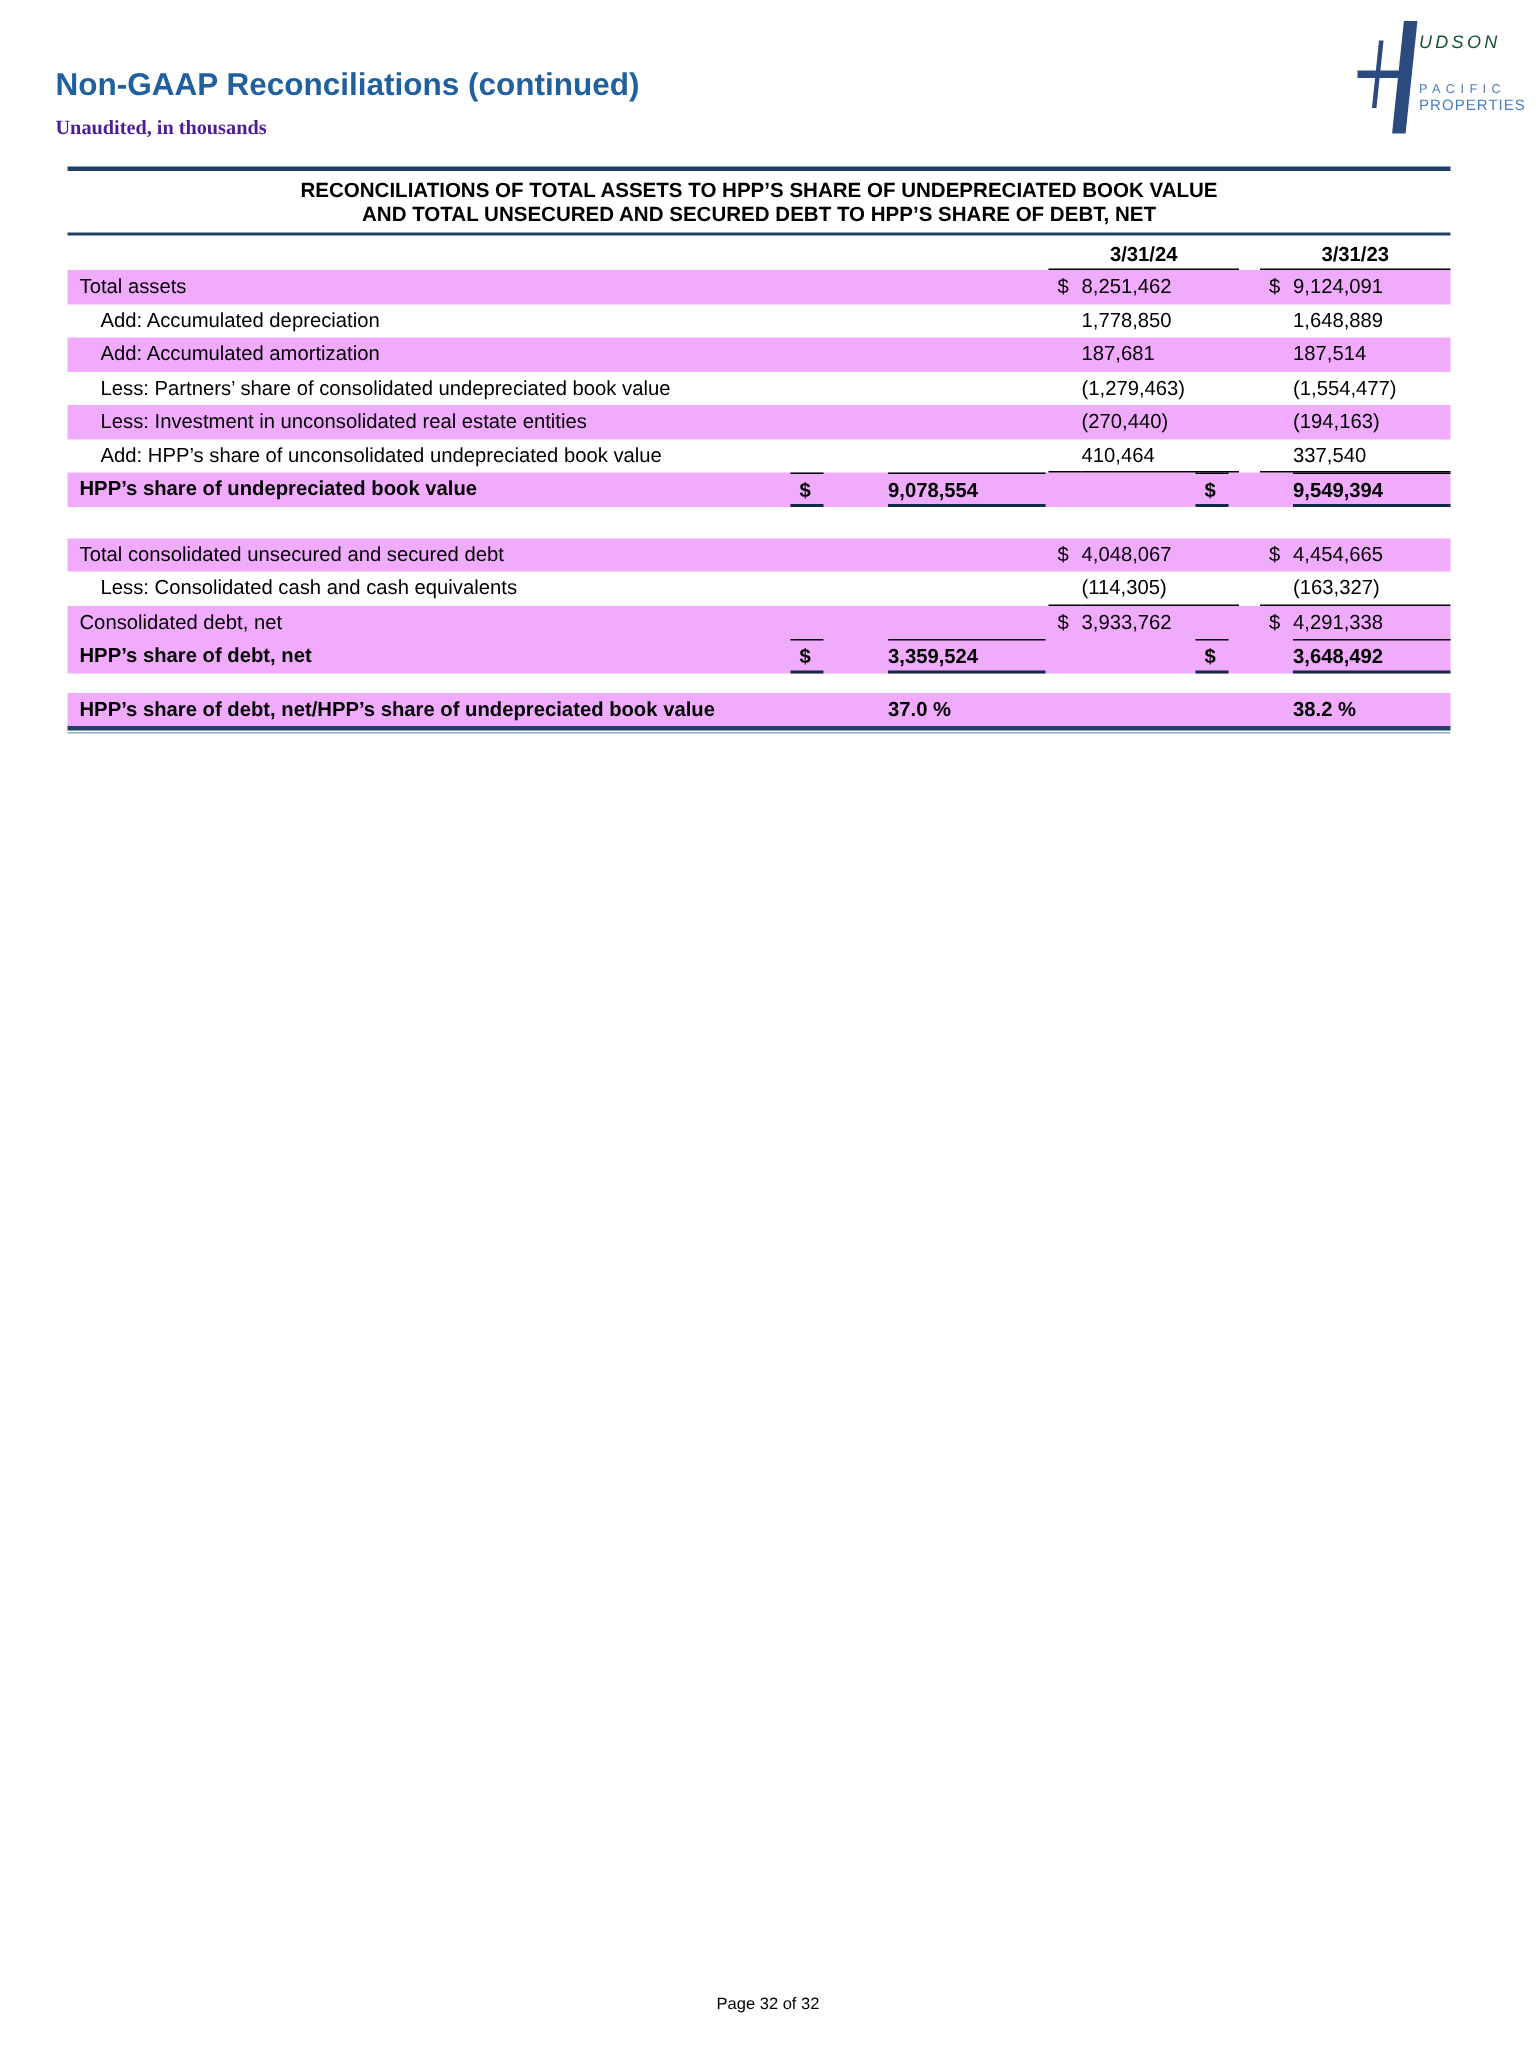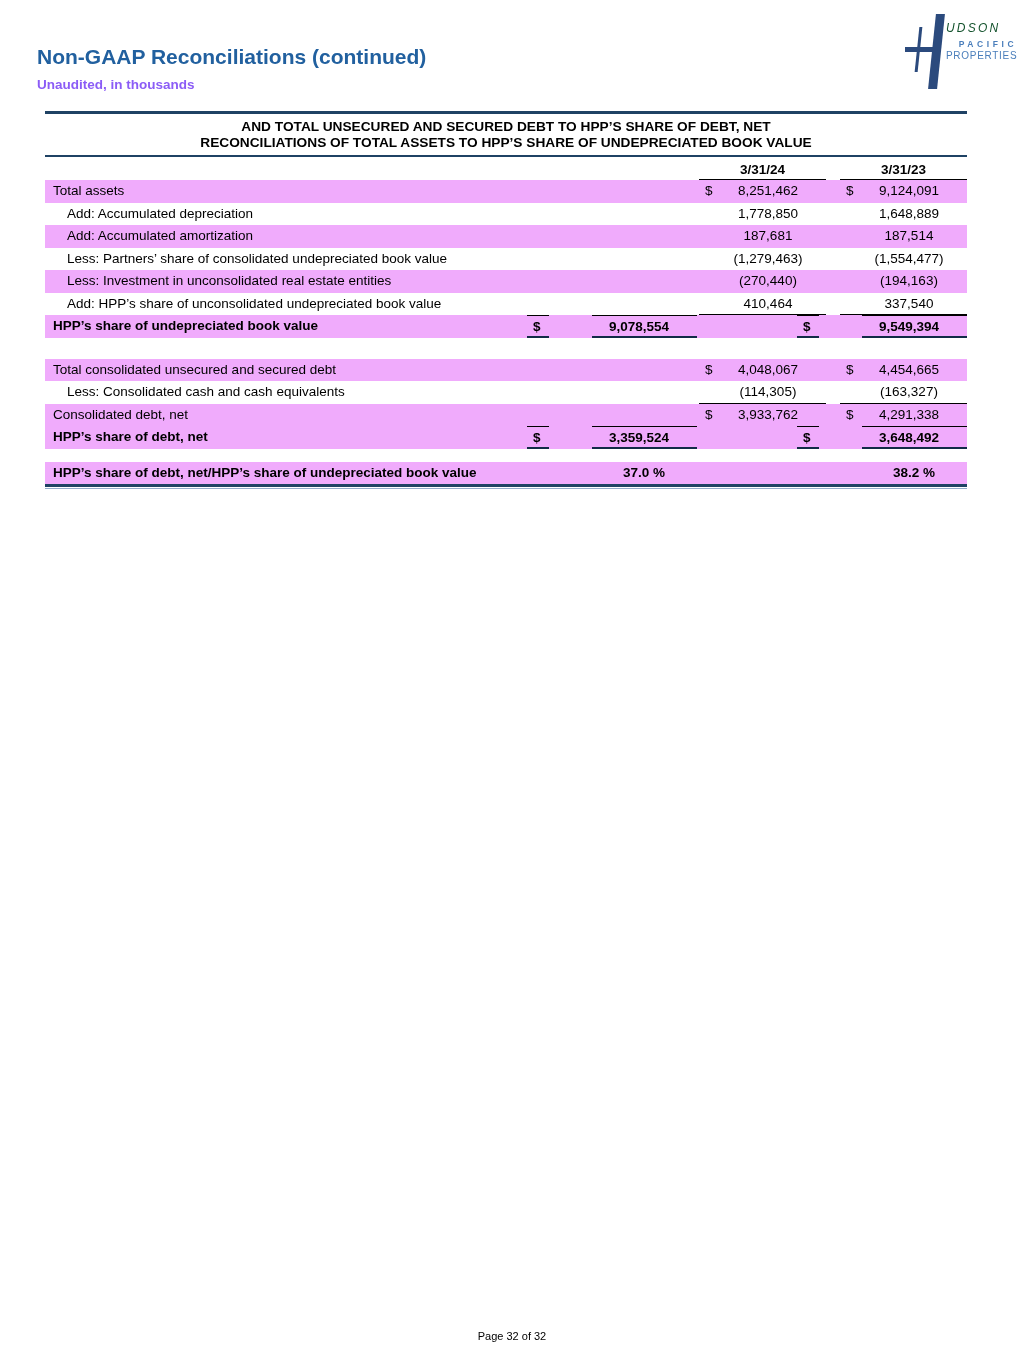--- a/index.html
+++ b/index.html
@@ -6,50 +6,50 @@
   body {
     width:1024px; height:1365px; position:relative;
     font-family:"Liberation Sans", sans-serif; color:#000;
     -webkit-font-smoothing:antialiased;
   }
   .page { position:relative; width:1024px; height:1365px; overflow:hidden; }
 
   
   .doc-header { position:absolute; left:37px; top:45px; }
   .doc-title { font-size:21px; font-weight:700; color:#21609F; margin:0; }
-  .doc-subtitle { font-size:13.5px; font-weight:700; color:#8b5cf6; margin-top:8px; }
+  .doc-subtitle { font-size:13.5px; font-weight:700; color:#4c1d95; margin-top:8px;font-family:Liberation Serif, serif; }
 
   
   .logo { position:absolute; left:905px; top:14px; width:102px; height:76px; }
   .logo .bar-main { position:absolute; left:27px; top:0; width:9px; height:75px; background:#2B4A7D; transform:skewX(-6deg); }
   .logo .bar-thin { position:absolute; left:12px; top:13px; width:3px; height:45px; background:#2B4A7D; transform:skewX(-6deg); }
   .logo .bar-cross { position:absolute; left:0; top:33px; width:34px; height:4.5px; background:#2B4A7D; }
   .logo .txt { position:absolute; left:41px; top:7px; }
   .logo .w1 { font-size:12px; color:#14532d; letter-spacing:2.2px; font-weight:500;font-style:italic; }
-  .logo .w2 { font-size:8.5px; color:#4A7EBB; letter-spacing:3.6px; margin-top:4px; font-weight:700;text-align:right; }
+  .logo .w2 { font-size:8.5px; color:#4A7EBB; letter-spacing:3.6px; margin-top:19px; font-weight:400; }
   .logo .w3 { font-size:10px; color:#4A7EBB; letter-spacing:0.7px; margin-top:1px; font-weight:500; }
 
   
   .fin-table { position:absolute; left:45px; top:111px; width:922px; font-size:13.5px; }
   .rule-top { height:3px; background:#1F4264; }
   .rule-mid { height:2px; background:#1F4264; }
   .tbl-title { text-align:center; font-weight:700; font-size:13.7px; padding:5px 0 4px 0; line-height:16px; }
 
   .colhead { display:grid; grid-template-columns:1fr 127px 14px 127px; margin-top:2px; font-weight:700; }
   .colhead > div { height:21px; line-height:21px; box-sizing:border-box; }
   .colhead .grp { text-align:center; border-bottom:1.5px solid #000; }
 
   .row { display:grid; grid-template-columns:1fr 22px 105px 14px 22px 105px; }
   .row > div { height:22.5px; line-height:22.5px; box-sizing:border-box; white-space:nowrap; }
   .row.shade { background:#f0abfc; }
   .row.bold { font-weight:700;gap:43px; }
   .lbl { padding-left:8px; overflow:hidden; }
   .lbl.indent { padding-left:22px; }
   .d { padding-left:6px; text-align:left; }
-  .v { text-align:center; padding-right:11px; }
+  .v { text-align:left; padding-right:11px; }
   .v.pct { padding-right:1px; }
   .u { border-bottom:1.5px solid #000; }
   .t { border-top:1.5px solid #000; border-bottom:2.4px solid #122B47; }
 
   .rule-final { height:3px; background:#1F4264; }
   .rule-final2 { height:1px; background:#93ACCB; margin-top:1px; }
 
   
   .page-footer { position:absolute; top:1330px; left:0; width:100%; text-align:center; font-size:11px; color:#000; }
 </style>
@@ -70,22 +70,22 @@
     <div class="txt">
       <div class="w1">UDSON</div>
       <div class="w2">PACIFIC</div>
       <div class="w3">PROPERTIES</div>
     </div>
   </div>
 
   <div class="fin-table">
     <div class="rule-top"></div>
     <div class="tbl-title">
+      <div>RECONCILIATIONS OF TOTAL ASSETS TO HPP’S SHARE OF UNDEPRECIATED BOOK VALUE</div>
       <div>AND TOTAL UNSECURED AND SECURED DEBT TO HPP’S SHARE OF DEBT, NET</div>
-      <div>RECONCILIATIONS OF TOTAL ASSETS TO HPP’S SHARE OF UNDEPRECIATED BOOK VALUE</div>
     </div>
     <div class="rule-mid"></div>
 
     <div class="colhead">
       <div></div>
       <div class="grp">3/31/24</div>
       <div></div>
       <div class="grp">3/31/23</div>
     </div>
 

